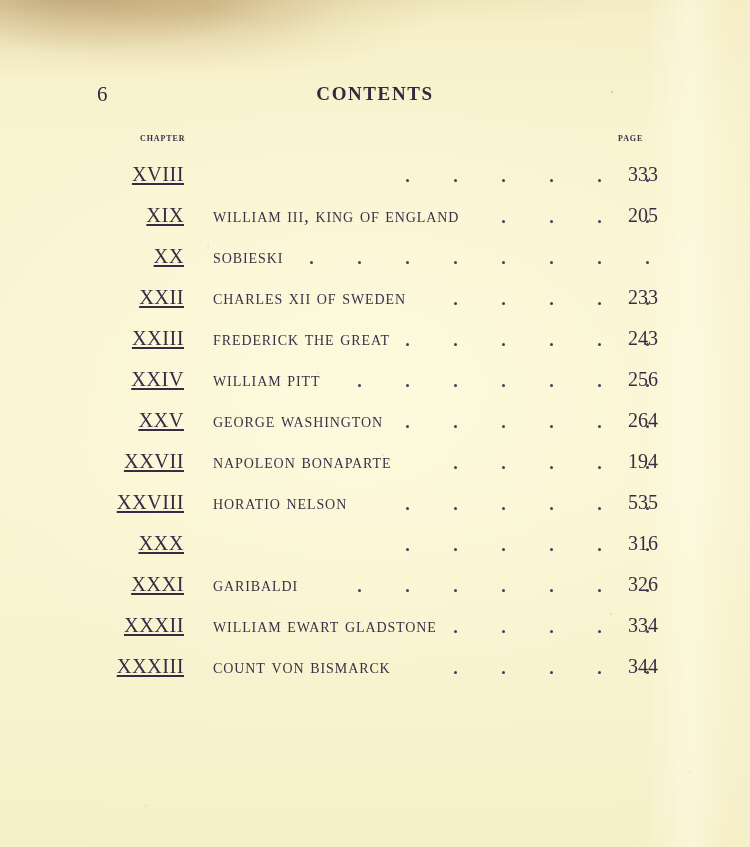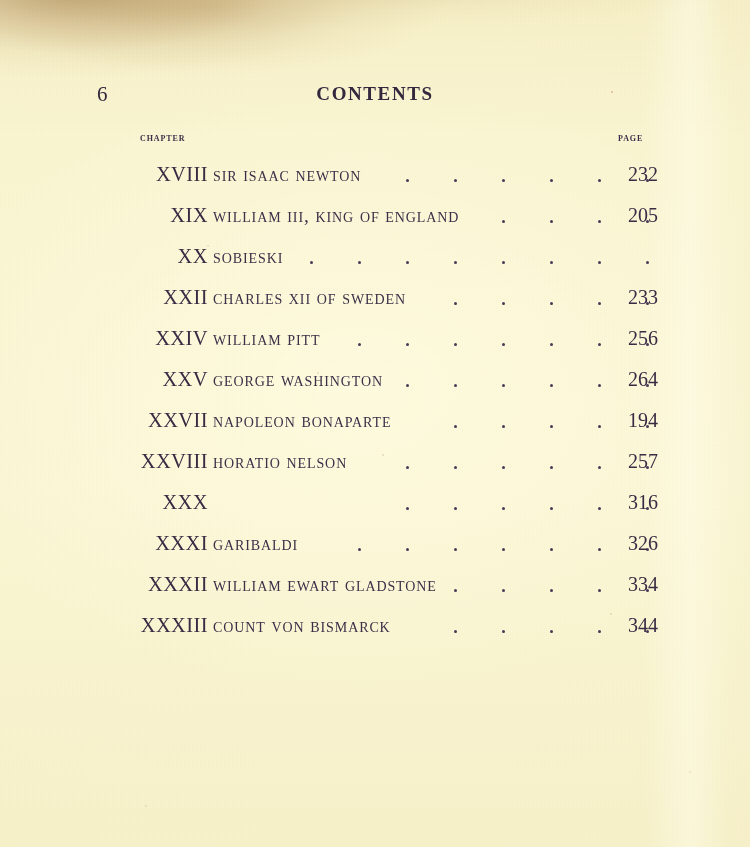--- a/index.html
+++ b/index.html
@@ -119,26 +119,27 @@
 
   .toc-row {
     position: relative;
     height: 41px;
     line-height: 41px;
     white-space: nowrap;
   }
 
   .numeral {
     position: absolute;
-    left: 68px;
+    left: 44px;
     width: 140px;
     text-align: right;
     font-size: 20.5px;
     letter-spacing: 0.4px;
     color: #372c44;
+    text-decoration: underline;
   }
 
   .title {
     position: absolute;
     left: 213px;
     font-variant: small-caps;
     text-transform: lowercase;
     font-size: 19.5px;
     letter-spacing: 0.9px;
     color: #3a3048;
@@ -194,22 +195,21 @@
         <div class="toc-row">
           <span class="numeral">XVIII</span>
           <span class="leaders">
             <i style="left: 433px;"></i>
             <i style="left: 385px;"></i>
             <i style="left: 337px;"></i>
             <i style="left: 289px;"></i>
             <i style="left: 241px;"></i>
             <i style="left: 193px;"></i>
           </span>
-          <span class="title">Sir Isaac Newton</span>
-          <span class="pageno">232</span>
+          <span class="pageno">333</span>
         </div>
         <div class="toc-row">
           <span class="numeral">XIX</span>
           <span class="leaders">
             <i style="left: 433px;"></i>
             <i style="left: 385px;"></i>
             <i style="left: 337px;"></i>
             <i style="left: 289px;"></i>
           </span>
           <span class="title">William III, King of England</span>
@@ -235,20 +235,33 @@
             <i style="left: 433px;"></i>
             <i style="left: 385px;"></i>
             <i style="left: 337px;"></i>
             <i style="left: 289px;"></i>
             <i style="left: 241px;"></i>
           </span>
           <span class="title">Charles XII of Sweden</span>
           <span class="pageno">233</span>
         </div>
         <div class="toc-row">
+          <span class="numeral">XXIII</span>
+          <span class="leaders">
+            <i style="left: 433px;"></i>
+            <i style="left: 385px;"></i>
+            <i style="left: 337px;"></i>
+            <i style="left: 289px;"></i>
+            <i style="left: 241px;"></i>
+            <i style="left: 193px;"></i>
+          </span>
+          <span class="title">Frederick the Great</span>
+          <span class="pageno">243</span>
+        </div>
+        <div class="toc-row">
           <span class="numeral">XXIV</span>
           <span class="leaders">
             <i style="left: 433px;"></i>
             <i style="left: 385px;"></i>
             <i style="left: 337px;"></i>
             <i style="left: 289px;"></i>
             <i style="left: 241px;"></i>
             <i style="left: 193px;"></i>
             <i style="left: 145px;"></i>
           </span>
@@ -284,21 +297,21 @@
           <span class="numeral">XXVIII</span>
           <span class="leaders">
             <i style="left: 433px;"></i>
             <i style="left: 385px;"></i>
             <i style="left: 337px;"></i>
             <i style="left: 289px;"></i>
             <i style="left: 241px;"></i>
             <i style="left: 193px;"></i>
           </span>
           <span class="title">Horatio Nelson</span>
-          <span class="pageno">257</span>
+          <span class="pageno">535</span>
         </div>
         <div class="toc-row">
           <span class="numeral">XXX</span>
           <span class="leaders">
             <i style="left: 433px;"></i>
             <i style="left: 385px;"></i>
             <i style="left: 337px;"></i>
             <i style="left: 289px;"></i>
             <i style="left: 241px;"></i>
             <i style="left: 193px;"></i>

